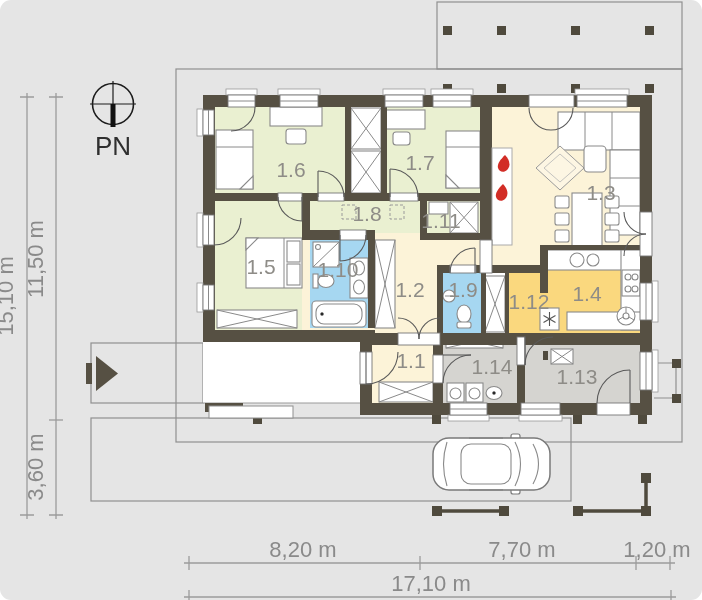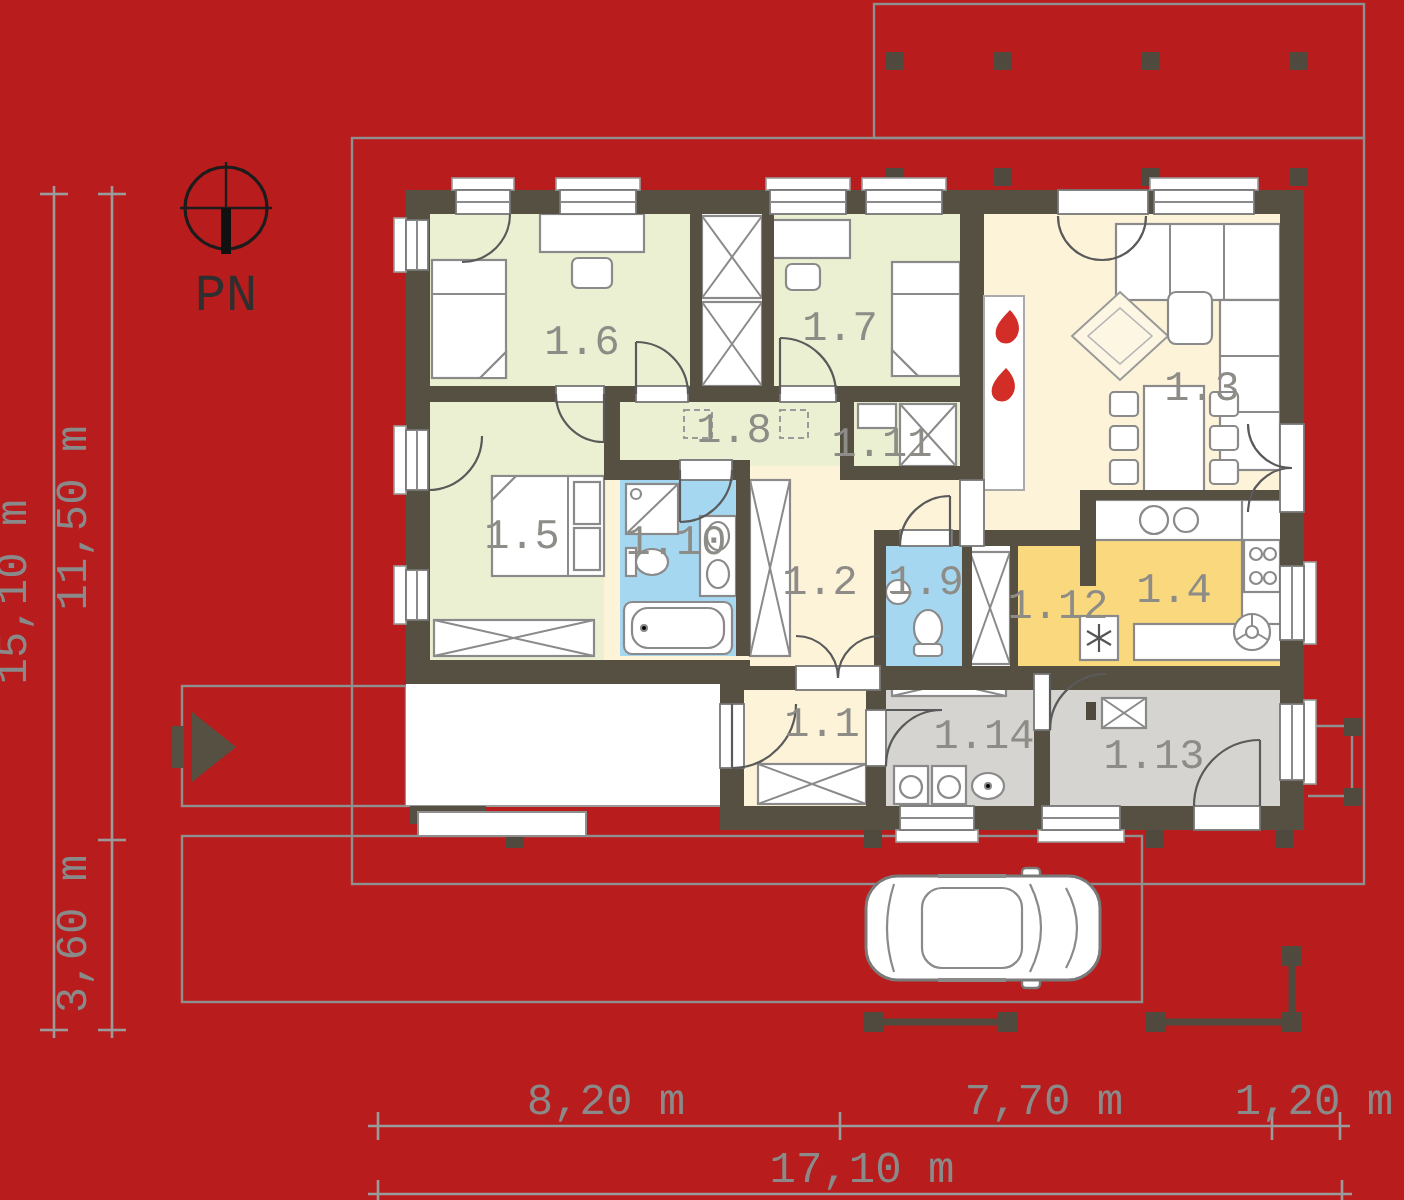--- a/index.html
+++ b/index.html
@@ -1,17 +1,17 @@
 <!DOCTYPE html>
 <html><head>
 <meta charset="utf-8">
 <style>
   html,body{margin:0;padding:0;background:#fff;}
-  .stage{position:relative;width:702px;height:600px;background:#b91c1c;overflow:hidden;
-         font-family:Liberation Mono, monospace;}
+  .stage{position:relative;width:702px;height:600px;background:#e5e5e5;overflow:hidden;
+         font-family:Liberation Sans, sans-serif;border-radius:11px;}
   svg{position:absolute;left:0;top:0;}
   .wall{fill:#565043;}
   .outline{fill:none;stroke:#8F8F8F;stroke-width:1.2;}
   .win{fill:#ffffff;stroke:#777;stroke-width:0.9;}
   .sill{fill:#ffffff;stroke:#9a9a9a;stroke-width:0.8;}
   .arc{fill:none;stroke:#5a5a5a;stroke-width:1.1;}
   .furn{fill:#ffffff;stroke:#8a8a8a;stroke-width:1.1;}
   .xline{stroke:#8a8a8a;stroke-width:1;}
   .post{fill:#4F4A3D;}
   .perg{stroke:#4F4A3D;stroke-width:3.5;}

